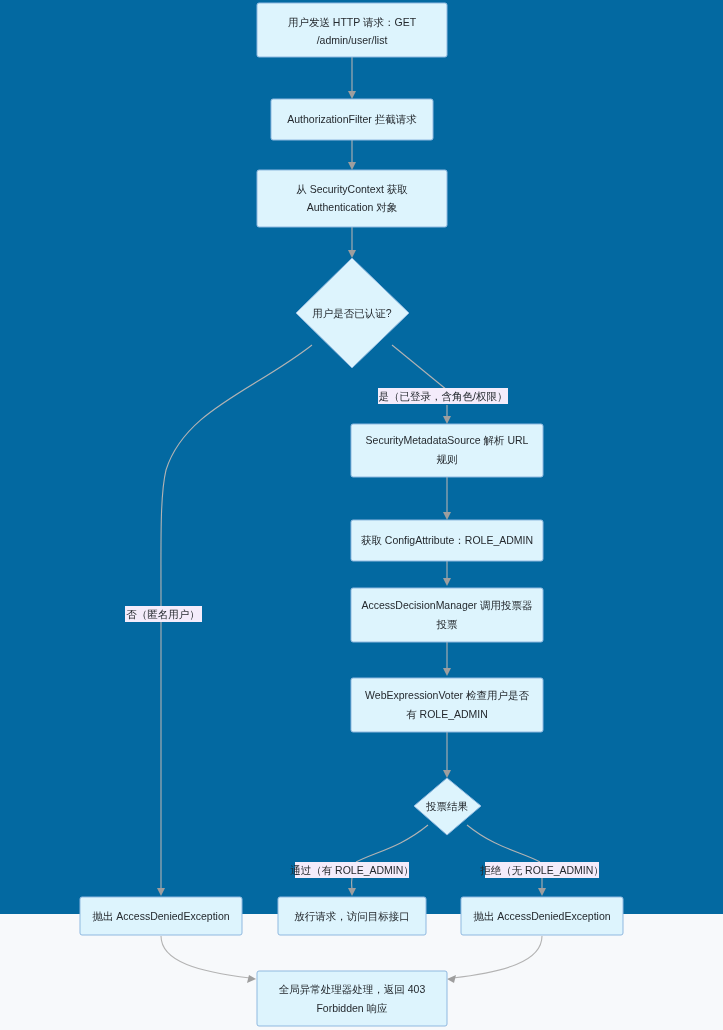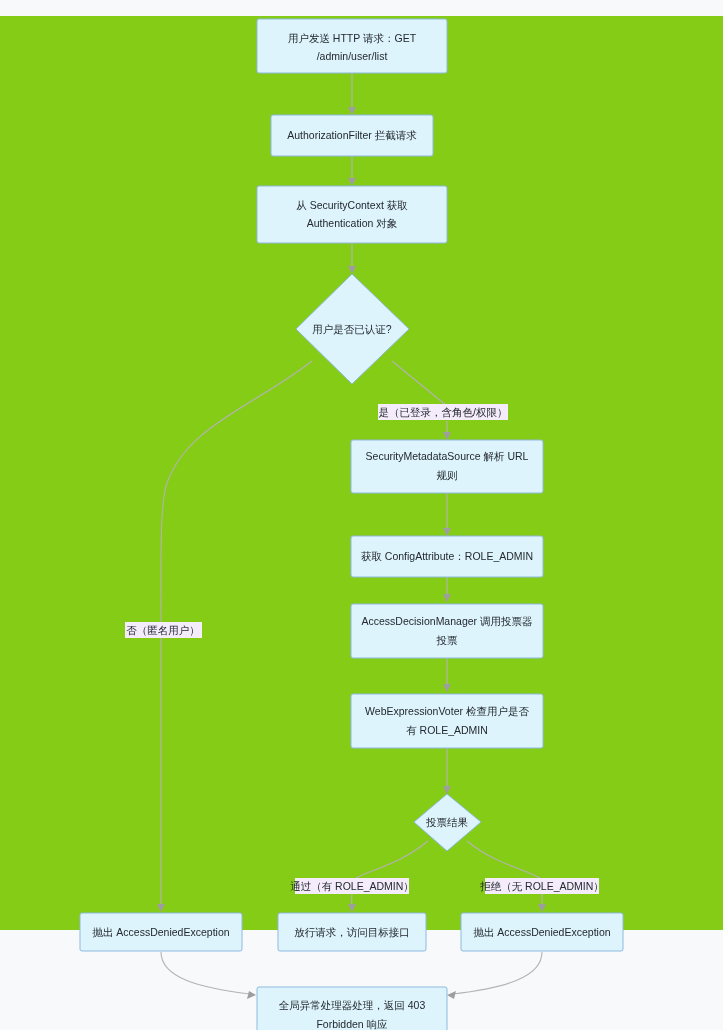--- a/index.html
+++ b/index.html
@@ -10,22 +10,21 @@
   body {
     width: 723px;
     height: 1030px;
     overflow: hidden;
     font-family: "Liberation Sans", "DejaVu Sans", sans-serif;
   }
   #flowchart-root {
     position: relative;
     width: 723px;
     height: 914px;
-    background: #84cc16;
-    margin-top: 16px;
+    background: #0369a1;
   }
   svg#flow-svg {
     position: absolute;
     left: 0;
     top: 0;
     width: 723px;
     height: 1030px;
     display: block;
   }
   .node-rect {

